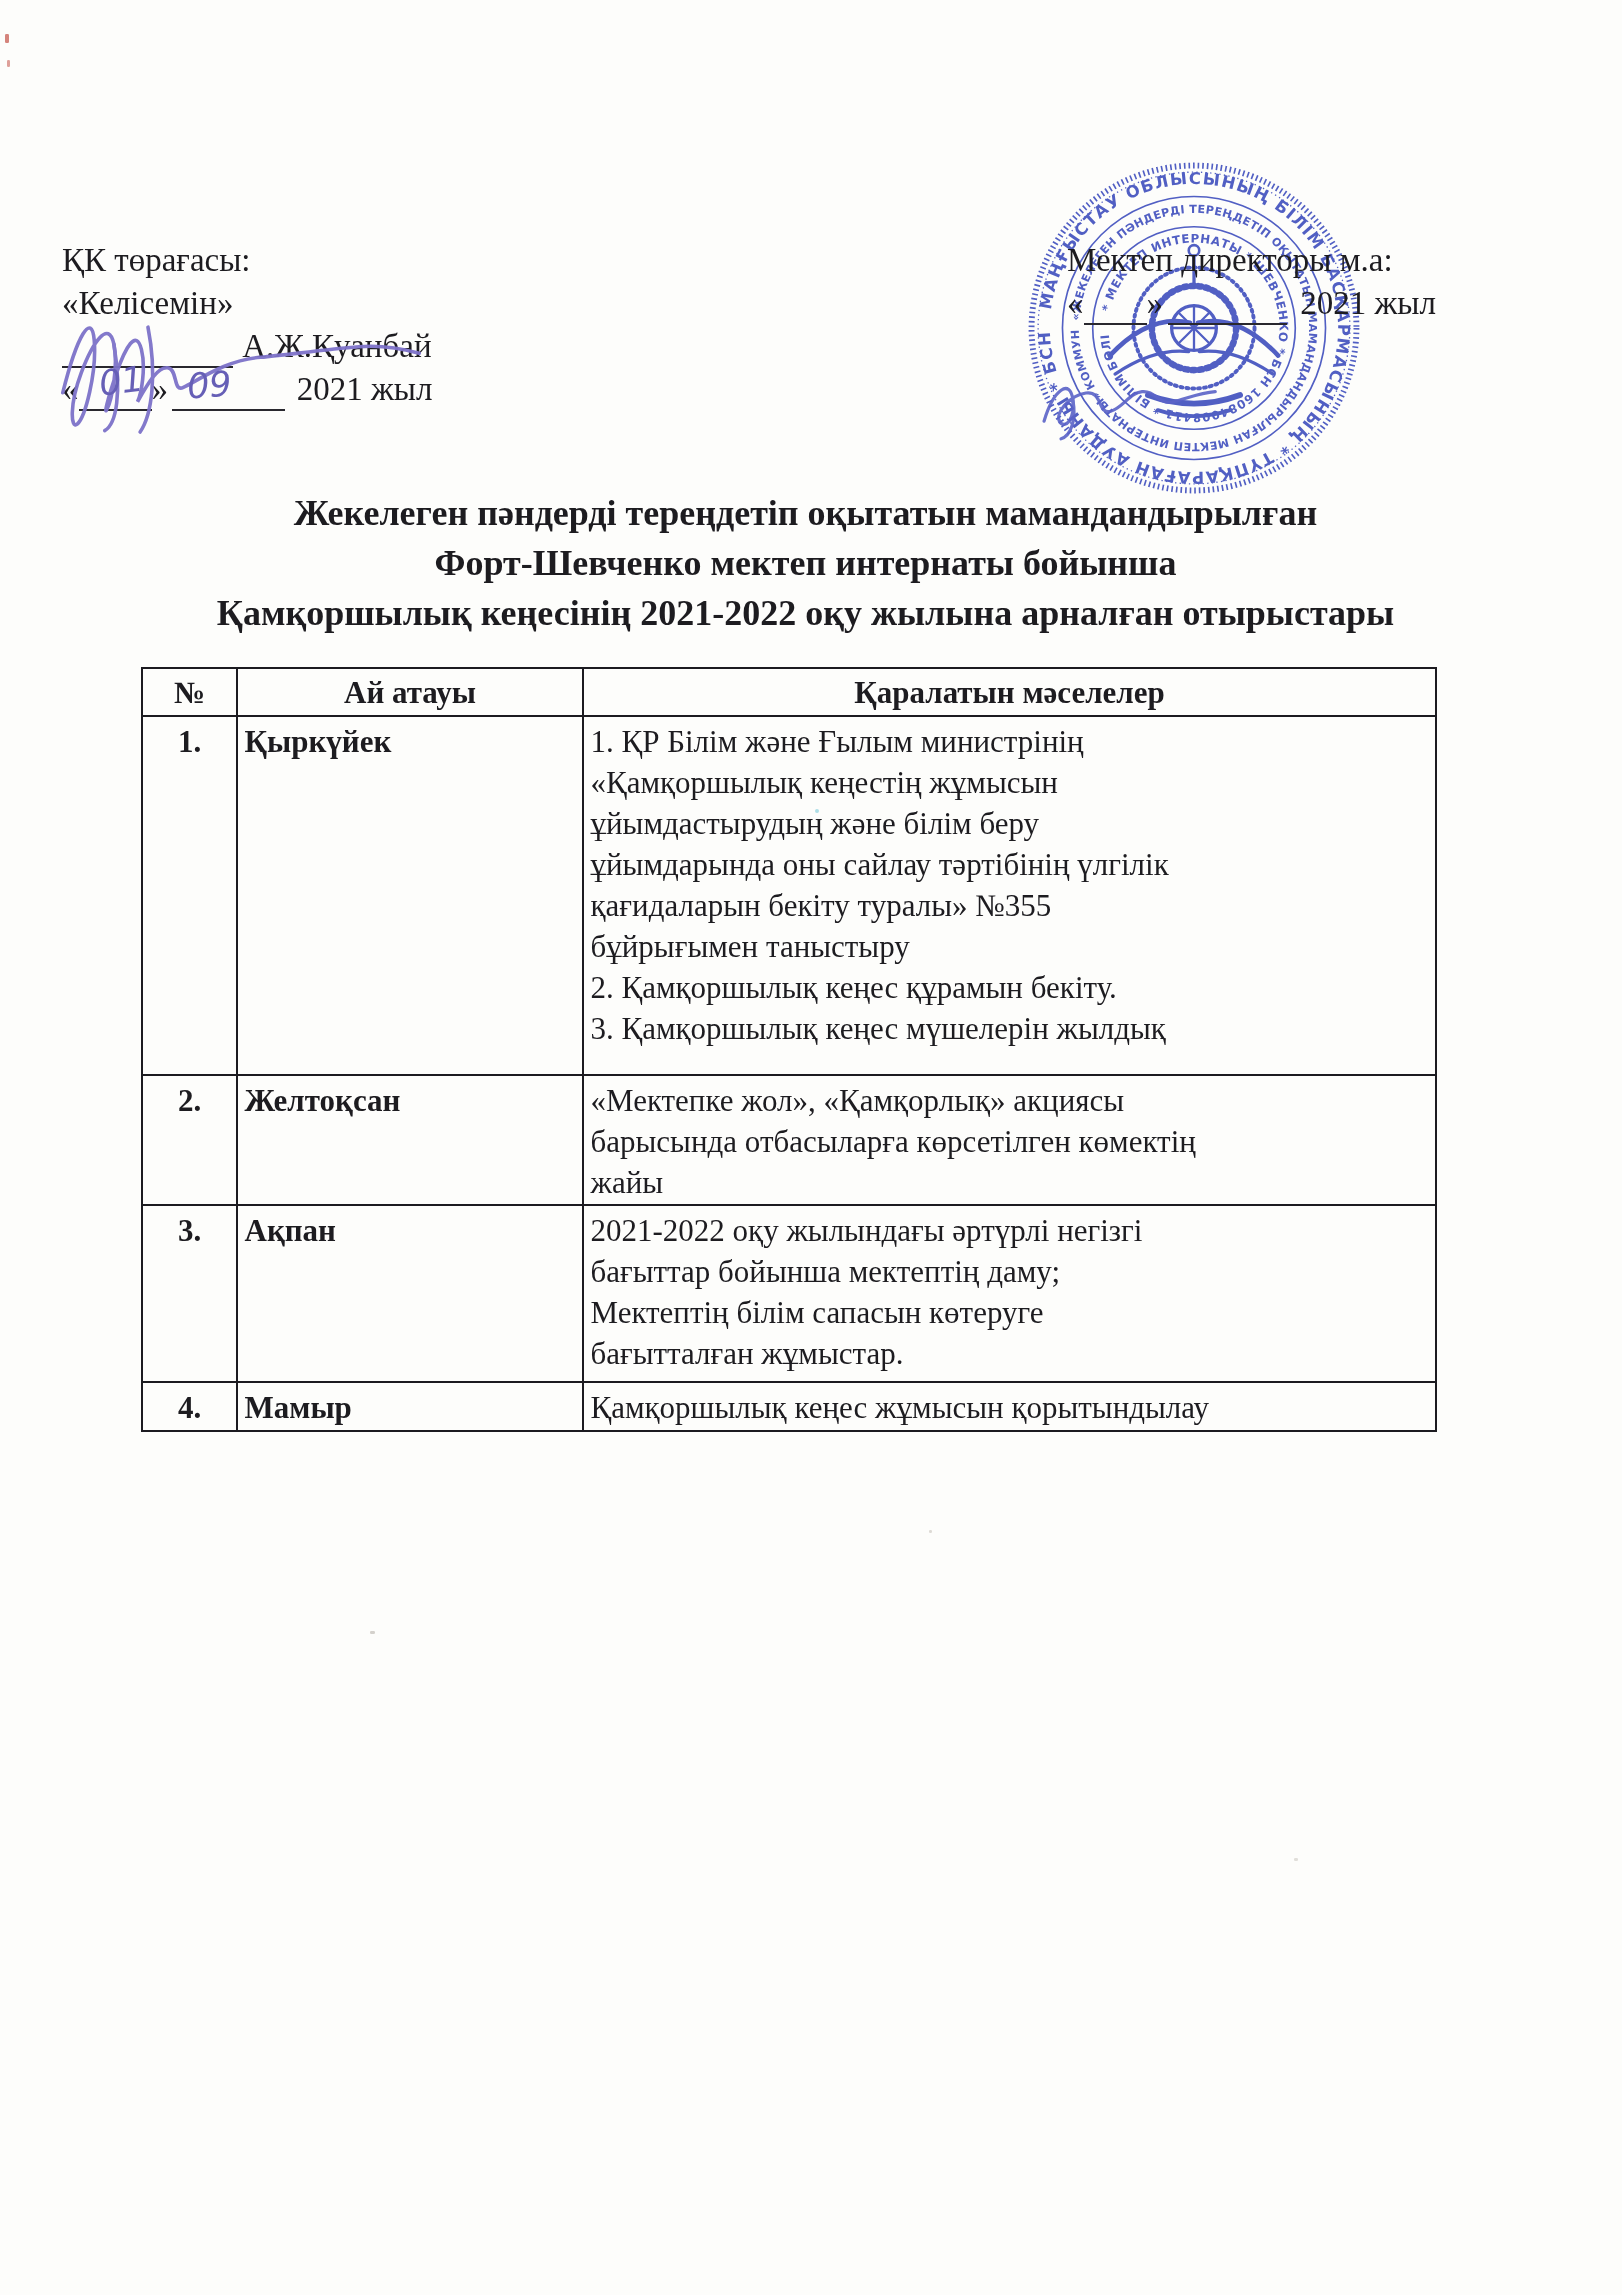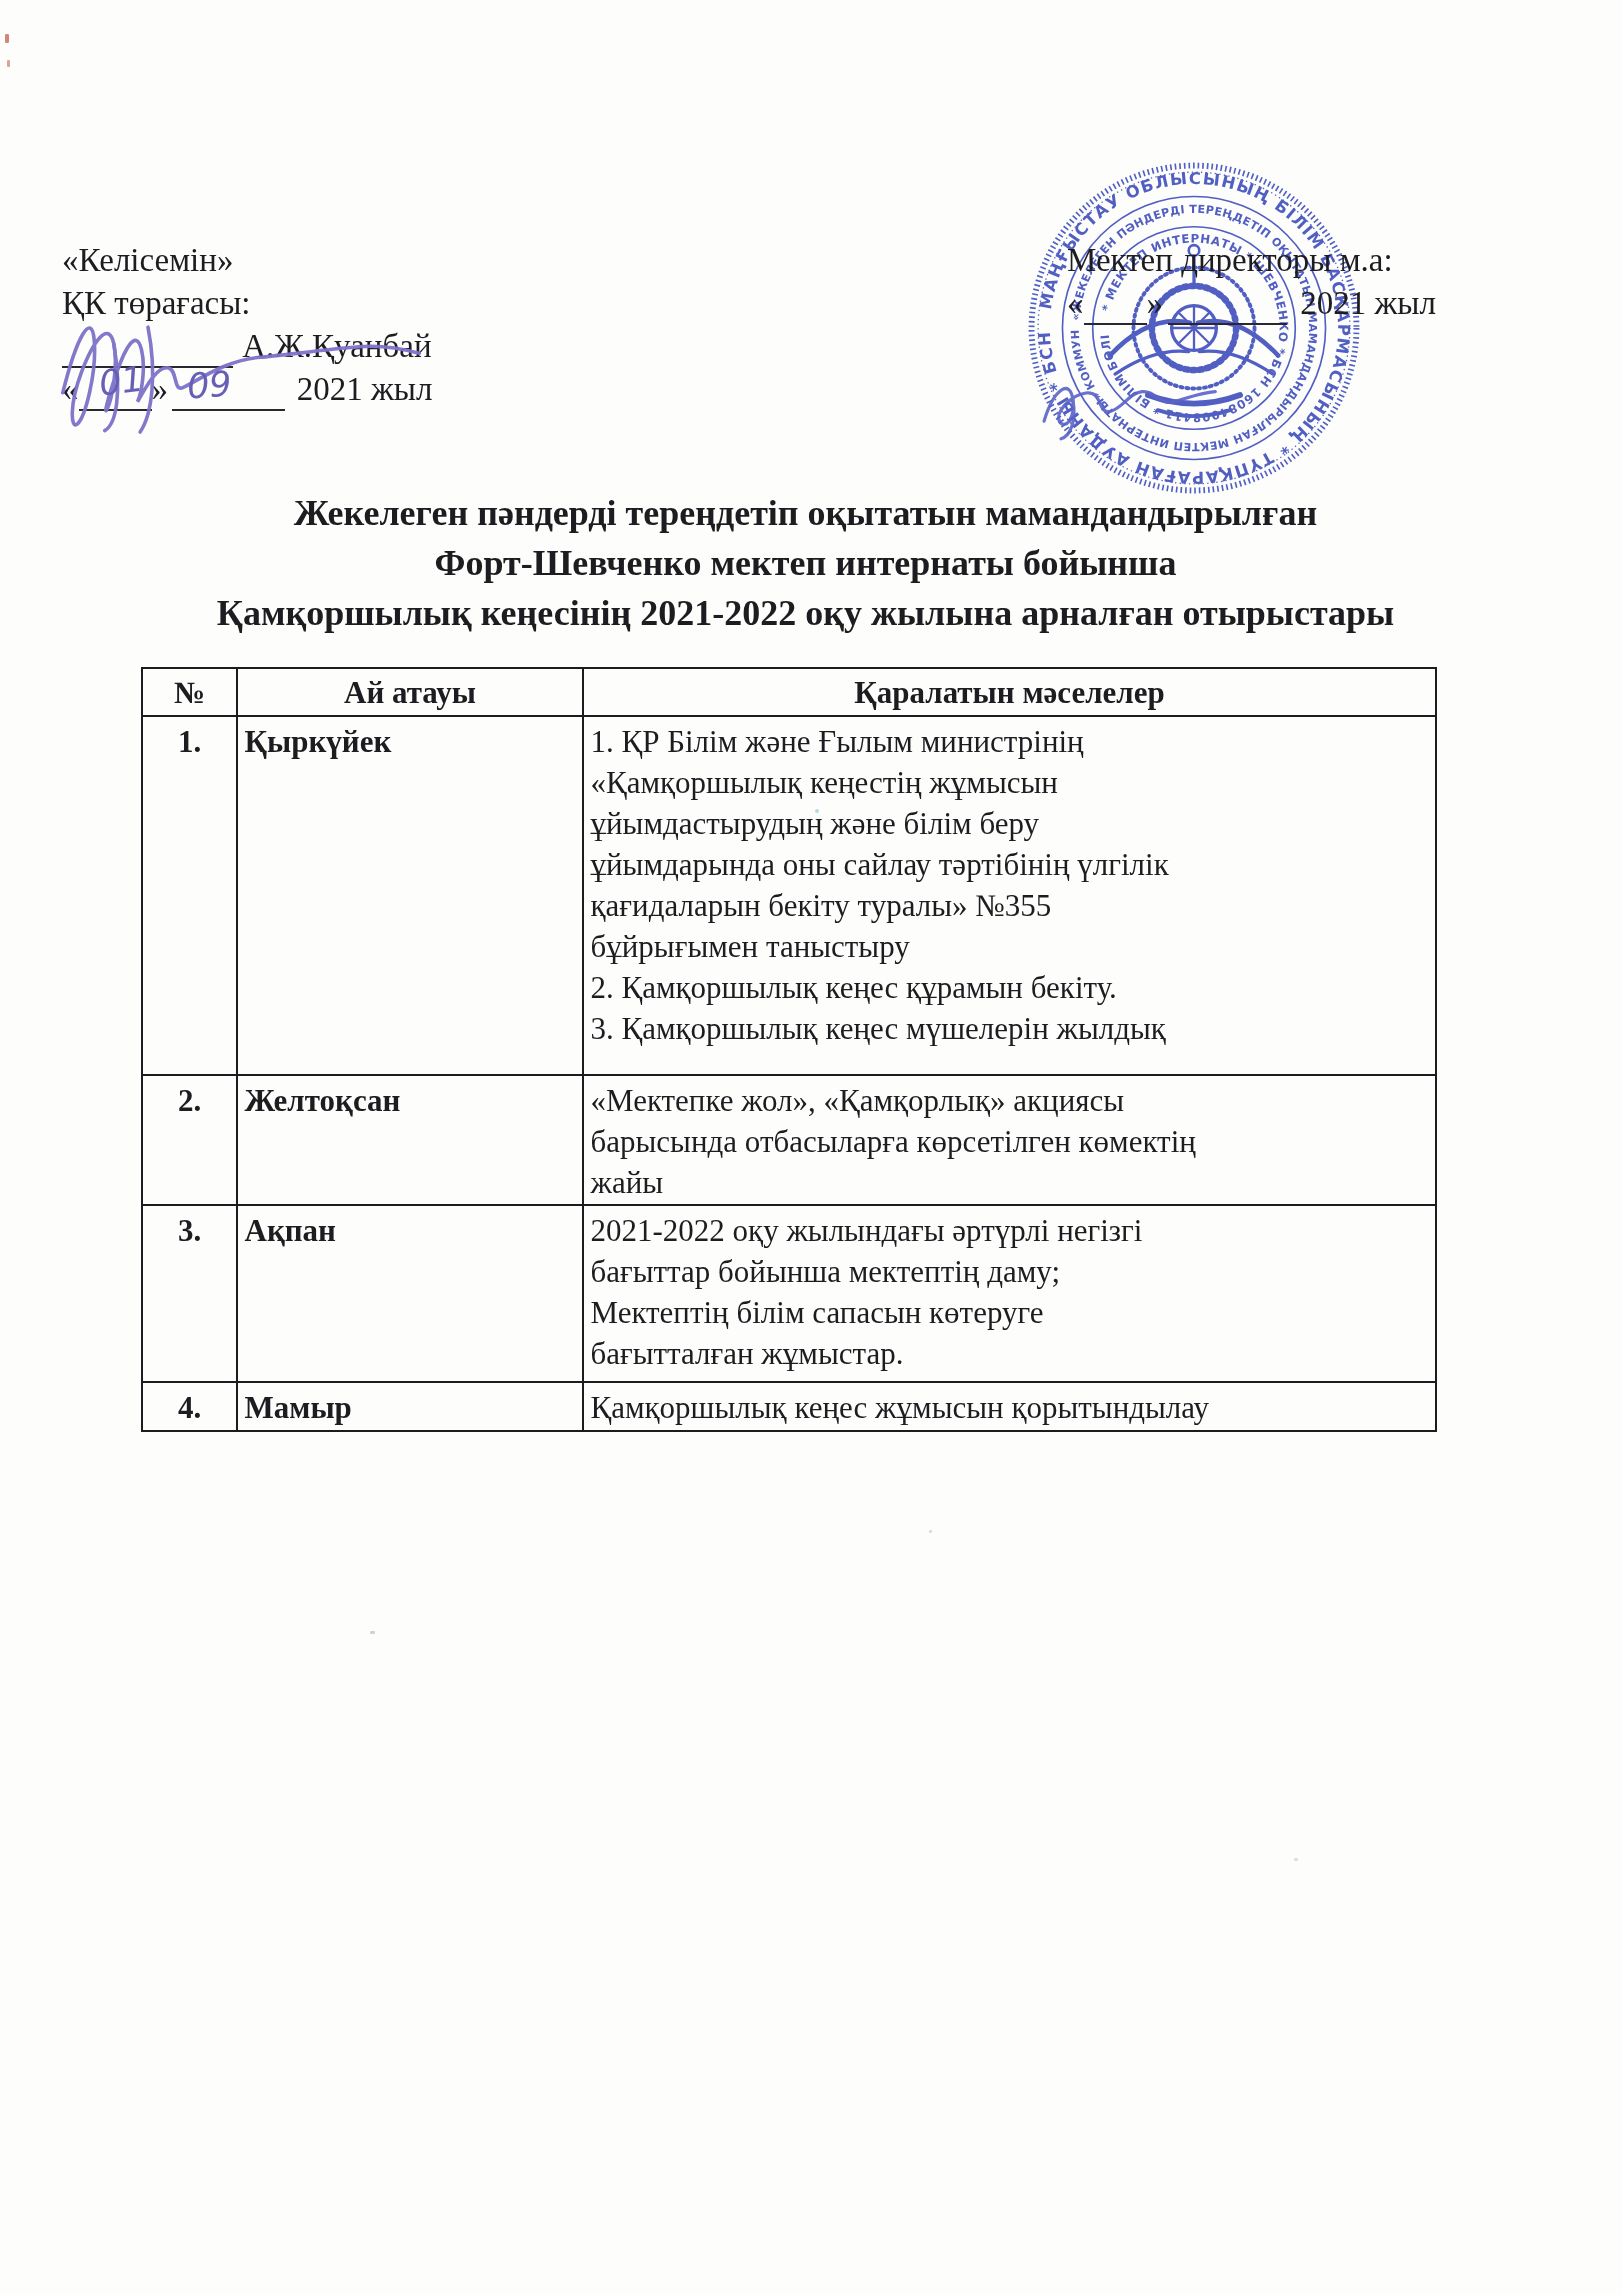--- a/index.html
+++ b/index.html
@@ -118,22 +118,22 @@
       <path d="M140,330 Q200,290 252,296" stroke-width="5"></path>
       <path d="M380,330 Q320,290 268,296" stroke-width="5"></path>
       <line x1="260" y1="152" x2="260" y2="194" stroke-width="5"></line>
       <circle cx="260" cy="142" r="8" stroke-width="4"></circle>
       <path d="M190,362 Q260,388 330,362" stroke-width="9"></path>
       <path d="M205,385 Q260,403 315,385" stroke-width="6"></path>
     </g>
   </svg>
 
   <div class="approval approval-left">
+    <div>ҚК төрағасы:</div>
     <div>«Келісемін»</div>
-    <div>ҚК төрағасы:</div>
     <div>
       <span class="uline uline-sig"></span><span>А.Ж.Қуанбай</span>
     </div>
     <div>
       <span>«</span><span class="uline uline-day"></span><span>»</span><span class="uline uline-month"></span><span>2021 жыл</span>
     </div>
   </div>
 
   <div class="hand-ink hand hand-day" style="left:99px;top:361px;">01</div>
   <div class="hand-ink hand hand-month" style="left:187px;top:365px;">09</div>

